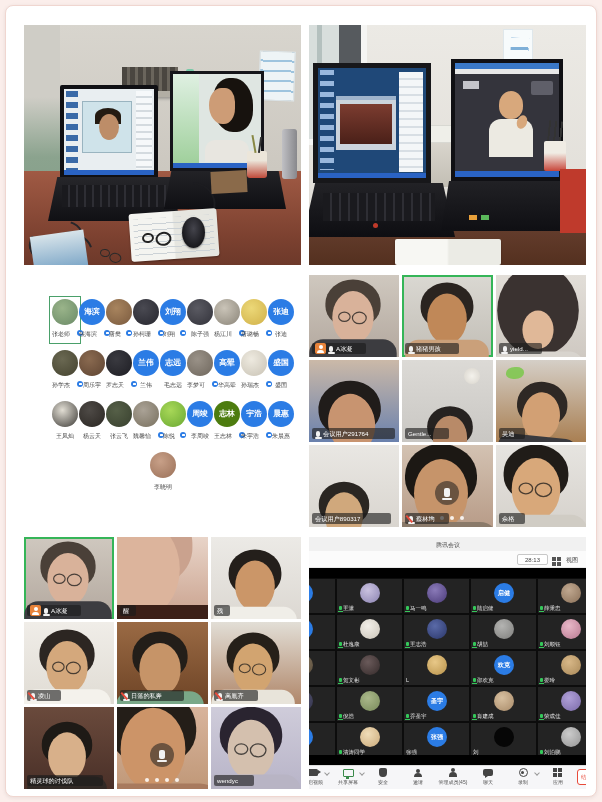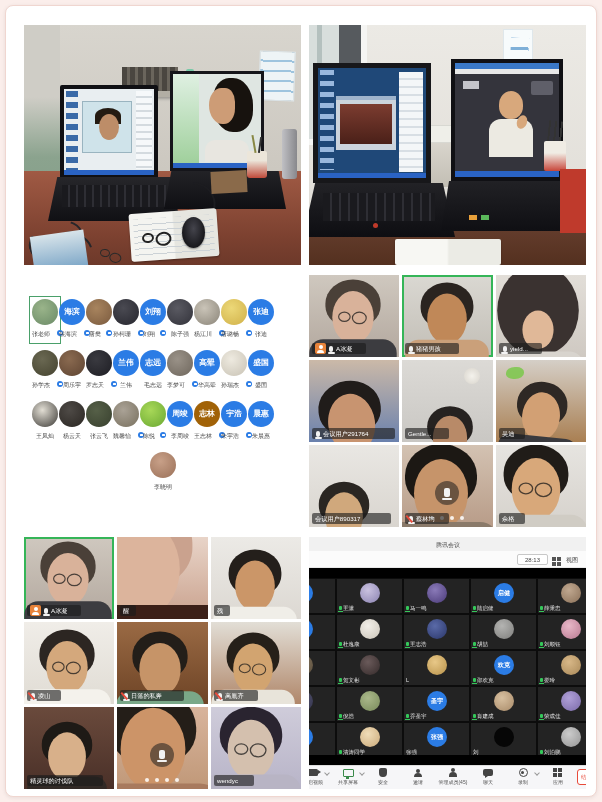--- a/index.html
+++ b/index.html
@@ -88,21 +88,21 @@
   .p2-rt-body{left:132px;top:156px;width:134px;height:50px;background:linear-gradient(180deg,#212125,#0f0f13);clip-path:polygon(6% 0,94% 0,100% 100%,0 100%);}
   .p2-sticker1{left:28px;top:34px;width:8px;height:5px;background:#e8a03a;}
   .p2-sticker2{left:40px;top:34px;width:8px;height:5px;background:#5ab85a;}
   .p2-notebook{left:86px;top:214px;width:106px;height:26px;background:linear-gradient(90deg,#f7f7f3 49%,#ebebe5 51%);border-radius:2px;box-shadow:0 1px 2px rgba(0,0,0,.3);}
   .p2-cup{right:20px;top:116px;width:22px;height:30px;background:linear-gradient(180deg,#f0ece4 40%,#c8463a);border-radius:2px;}
   .p2-pens{right:24px;top:96px;width:14px;height:22px;background:repeating-linear-gradient(90deg,#333 0 2px,rgba(0,0,0,0) 2px 6px);transform:rotate(6deg);}
   .p2-redbox{right:-2px;top:144px;width:28px;height:64px;background:#bf3a2c;}
 
   
   .contacts { background:#fff; padding-top:24px; }
-  .c-row { display:flex; justify-content:flex-start; padding:0 7px; margin-bottom:13px; }
+  .c-row { display:flex; justify-content:flex-end; padding:0 7px; margin-bottom:13px; }
   .c-row.center { justify-content:center; margin-bottom:0; }
   .member { width:27px; display:flex; flex-direction:column; align-items:center; position:relative; }
   .member.sel::before { content:''; position:absolute; left:-2px; top:-3px; width:30px; height:46px; border:1px solid #4aa06a; }
   .av { width:26px; height:26px; border-radius:50%; display:flex; align-items:center; justify-content:center; overflow:hidden; flex:none; }
   .av-t { font-size:10px; transform:scale(.78); transform-origin:50% 50%; color:#fff; font-weight:bold; letter-spacing:0; white-space:nowrap; }
   .lbl { margin-top:4px; height:8px; display:flex; align-items:center; justify-content:center; gap:1px; max-width:34px; }
   .lbl .tx-c { color:#4a4a4a; }
   .cbadge { width:6px; height:6px; border-radius:50%; background:#2b7ce5; position:relative; flex:none; }
   .cbadge::after { content:''; position:absolute; left:1.5px; top:1.5px; width:3px; height:2px; background:#fff; border-radius:.5px; }
 
@@ -450,21 +450,21 @@
           </div>
           <div class="member">
             <div class="av" style="background: rgb(43, 124, 229);">
               <span class="av-t">周竣</span>
             </div>
             <div class="lbl">
               <span class="tx-c">李周竣</span>
             </div>
           </div>
           <div class="member">
-            <div class="av" style="background: #a16207;">
+            <div class="av" style="background: #4d7c0f;">
               <span class="av-t">志林</span>
             </div>
             <div class="lbl">
               <span class="tx-c">王志林</span>
               <span class="cbadge"></span>
             </div>
           </div>
           <div class="member">
             <div class="av" style="background: rgb(43, 124, 229);">
               <span class="av-t">宇浩</span>

